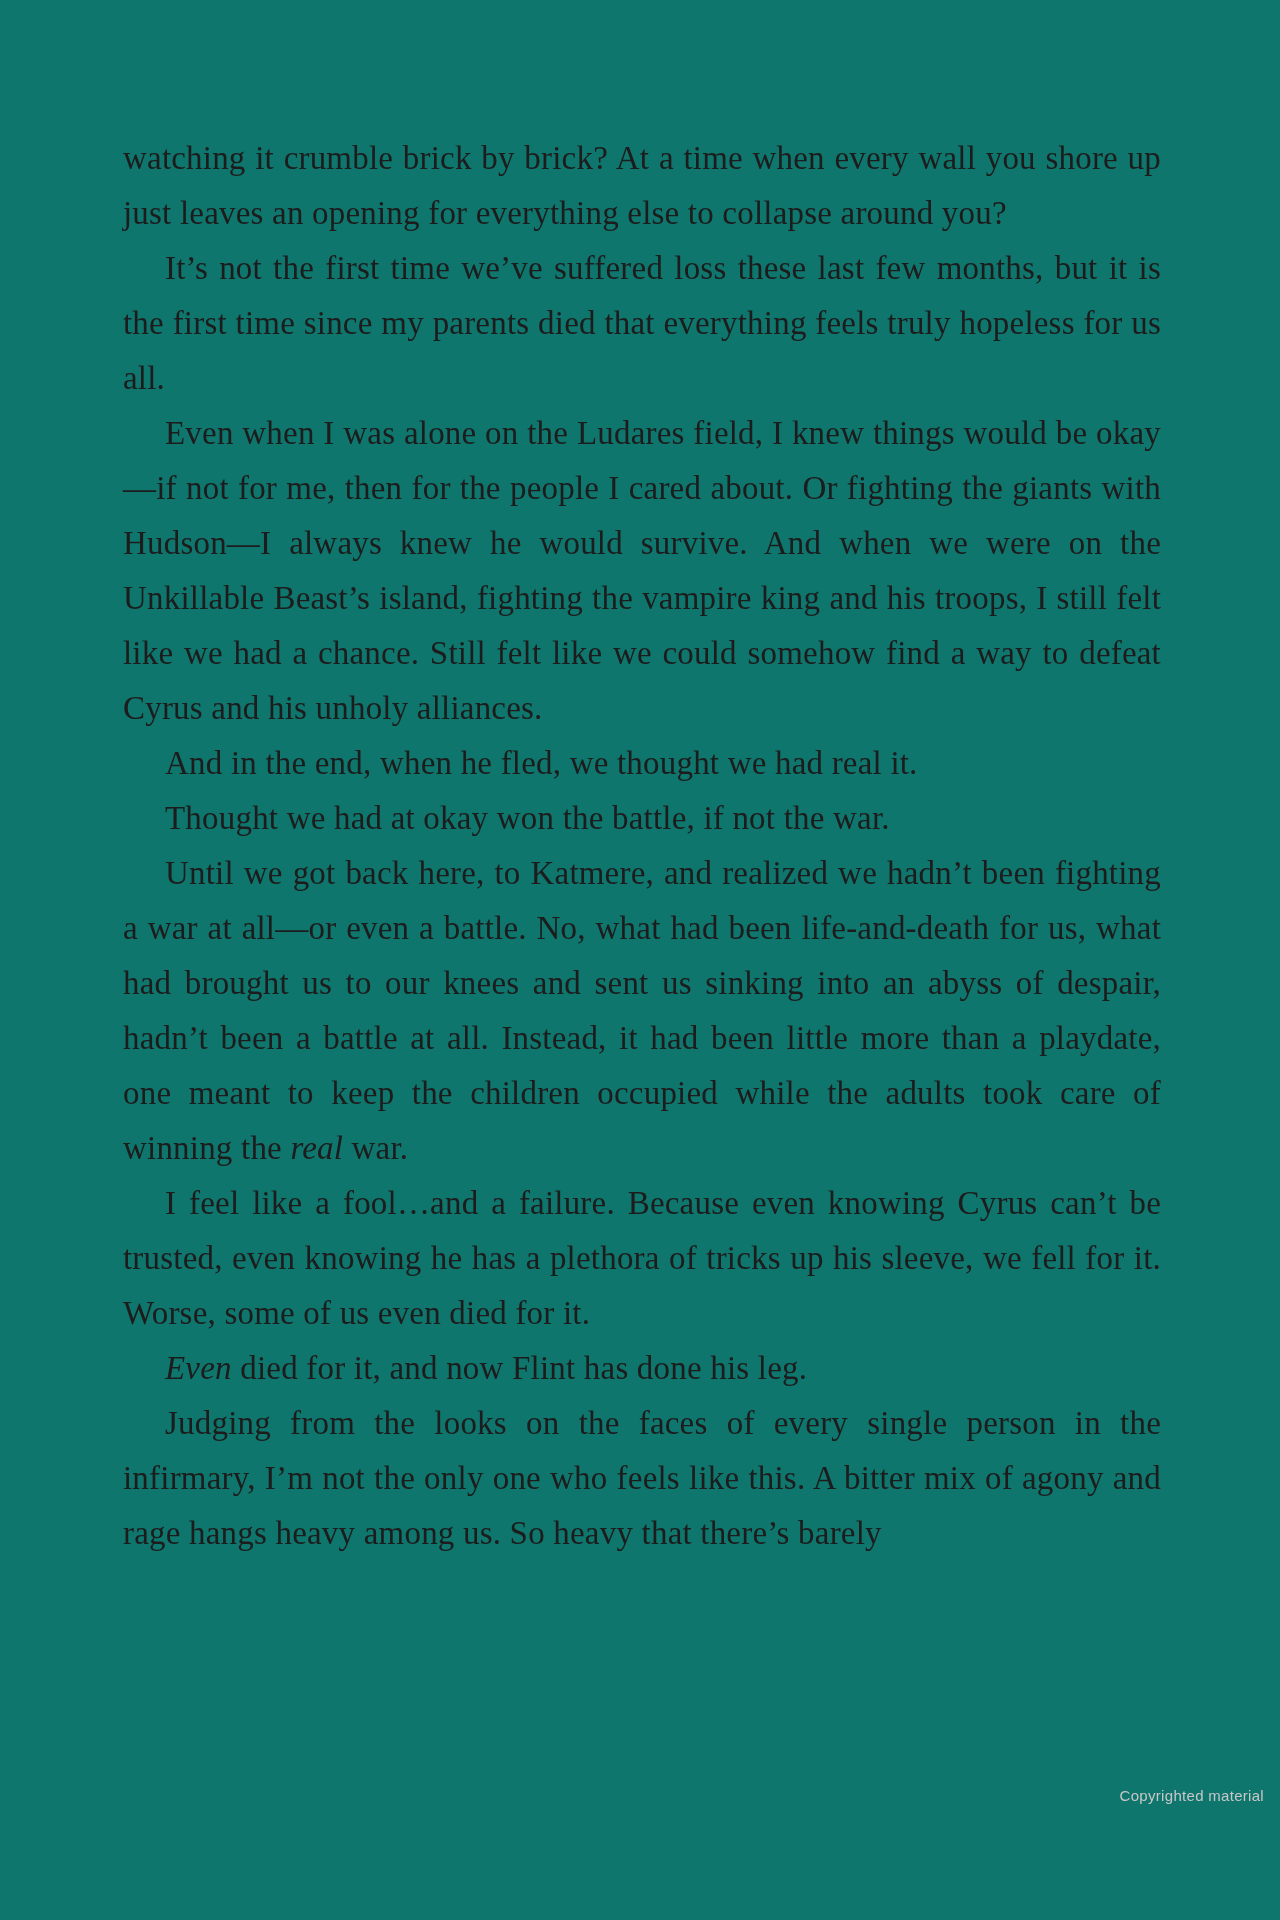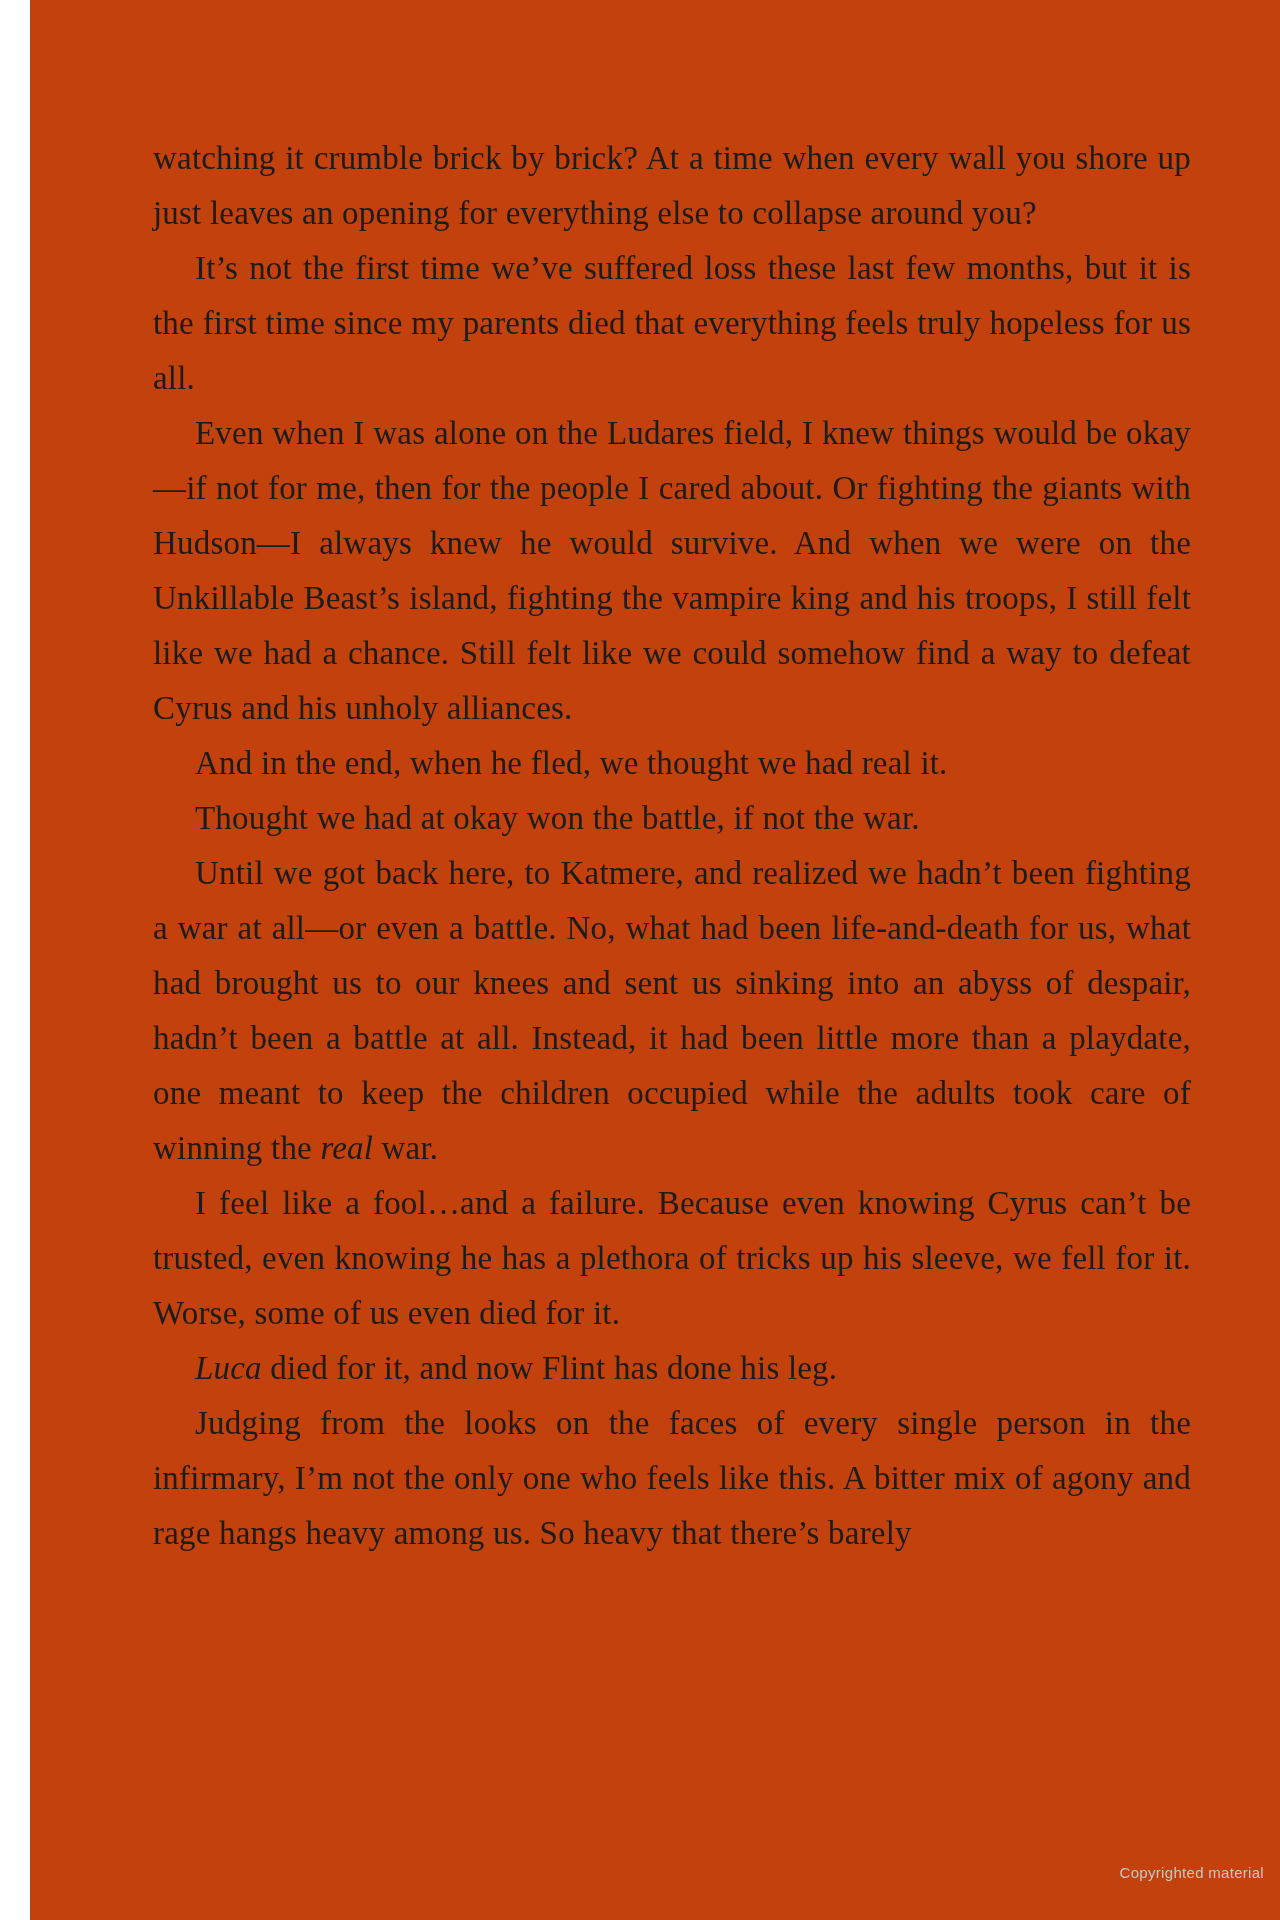--- a/index.html
+++ b/index.html
@@ -9,22 +9,21 @@
   }
   body {
     width: 1280px;
     height: 1920px;
     position: relative;
     overflow: hidden;
   }
   .page {
     position: absolute;
     inset: 0;
-    background: #c2410c;
-    margin-left: 30px;
+    background: #0f766e;
   }
   .text-block {
     position: absolute;
     left: 123px;
     top: 131px;
     width: 1038px;
     font-family: "Liberation Serif", "DejaVu Serif", serif;
     font-size: 33px;
     line-height: 55px;
     color: #1c1c1c;
@@ -37,35 +36,35 @@
   }
   .para.indent {
     text-indent: 42px;
   }
   .para em {
     font-style: italic;
   }
   .watermark {
     position: absolute;
     right: 16px;
-    top: 1864px;
+    top: 1787px;
     font-family: "Liberation Sans", "DejaVu Sans", sans-serif;
     font-size: 15px;
     letter-spacing: 0.3px;
   }
 </style>
 </head>
 <body>
 
 <div class="page">
   <div class="text-block" id="text-block" style="color: rgb(28, 28, 28);">
       <p class="para"><span>watching it crumble brick by brick? At a time when every wall you shore up just leaves an opening for everything else to collapse around you?</span></p>
       <p class="para indent"><span>It’s not the first time we’ve suffered loss these last few months, but it is the first time since my parents died that everything feels truly hopeless for us all.</span></p>
       <p class="para indent"><span>Even when I was alone on the Ludares field, I knew things would be okay—if not for me, then for the people I cared about. Or fighting the giants with Hudson—I always knew he would survive. And when we were on the Unkillable Beast’s island, fighting the vampire king and his troops, I still felt like we had a chance. Still felt like we could somehow find a way to defeat Cyrus and his unholy alliances.</span></p>
       <p class="para indent"><span>And in the end, when he fled, we thought we had real it.</span></p>
       <p class="para indent"><span>Thought we had at okay won the battle, if not the war.</span></p>
       <p class="para indent"><span>Until we got back here, to Katmere, and realized we hadn’t been fighting a war at all—or even a battle. No, what had been life-and-death for us, what had brought us to our knees and sent us sinking into an abyss of despair, hadn’t been a battle at all. Instead, it had been little more than a playdate, one meant to keep the children occupied while the adults took care of winning the </span><em>real</em><span> war.</span></p>
       <p class="para indent"><span>I feel like a fool…and a failure. Because even knowing Cyrus can’t be trusted, even knowing he has a plethora of tricks up his sleeve, we fell for it. Worse, some of us even died for it.</span></p>
-      <p class="para indent"><em>Luca</em><span> died for it, and now Flint has done his leg.</span></p>
+      <p class="para indent"><em>Even</em><span> died for it, and now Flint has done his leg.</span></p>
       <p class="para indent"><span>Judging from the looks on the faces of every single person in the infirmary, I’m not the only one who feels like this. A bitter mix of agony and rage hangs heavy among us. So heavy that there’s barely</span></p>
     </div>
   <div class="watermark" style="color: rgb(199, 199, 199);">Copyrighted material</div>
 </div>
 
 </body></html>

